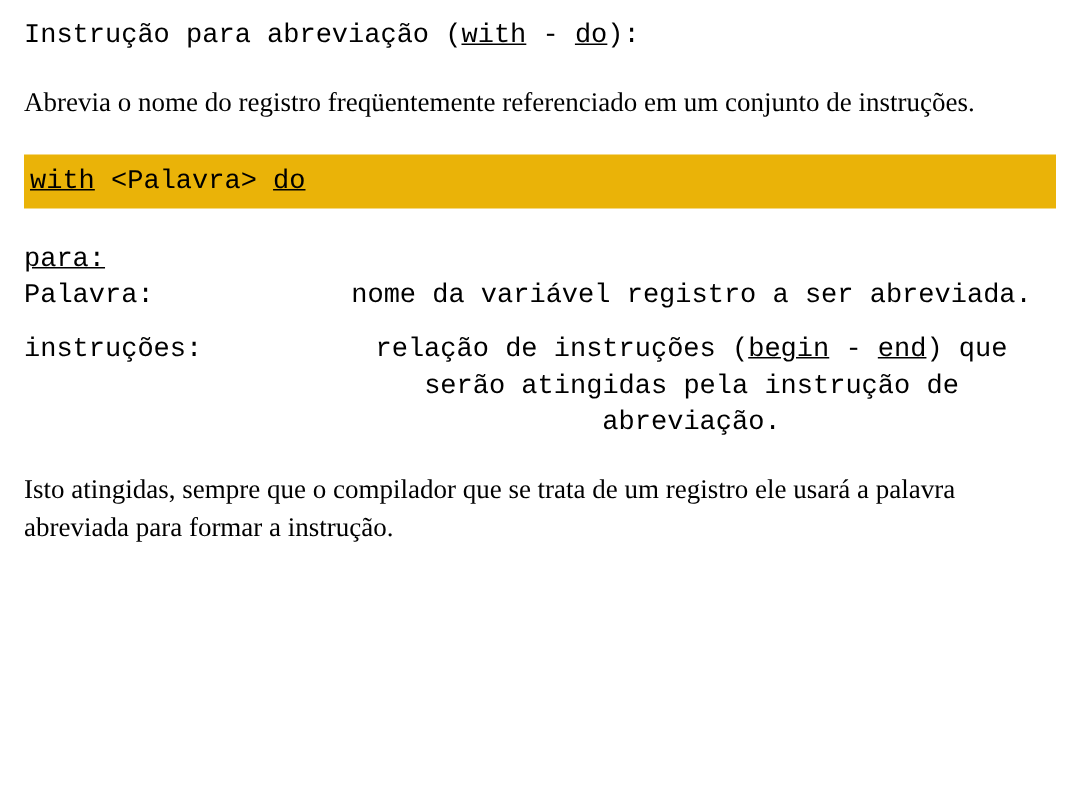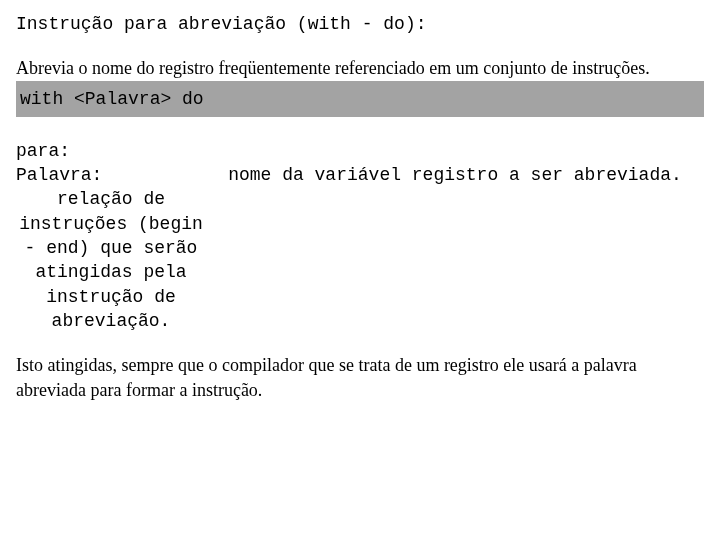--- a/index.html
+++ b/index.html
@@ -6,33 +6,35 @@
     margin: 0;
     padding: 12px 16px;
     font-family: "Courier New", Courier, monospace;
     font-size: 18px;
     line-height: 1.35;
     color: #000;
     background: #fff;
     width: 720px;
     box-sizing: border-box;
   }
-  .u { }
+  .u { text-decoration: underline; }
   .spaced { margin-top: 20px; font-family: Liberation Serif, serif; }
   .highlight {
-    background: #a3a3a3;
+    background: #eab308;
     padding: 6px 4px;
+    margin-top: 22px;
     margin-bottom: 22px;
   }
   .indent { padding-left: 2ch; }
   .defs {
     display: grid;
     grid-template-columns: 190px auto;
     column-gap: 0;
     row-gap: 0;
+    gap: 12px;
   }
   .defs .term { }
   .defs .desc { text-align: center; }
   .wrap { white-space: normal; }
 </style>
 </head>
 <body>
 
 <div>
   <span>Instrução para abreviação (</span><span class="u">with</span><span> - </span><span class="u">do</span><span>):</span>
@@ -47,18 +49,19 @@
 </div>
 
 <div>
   <span class="u">para:</span>
 </div>
 
 <div class="defs">
   <div class="term">Palavra:</div>
   <div class="desc wrap">nome da variável registro a ser abreviada.</div>
 
+  <div class="term">instruções:</div>
   <div class="desc wrap">
     <span>relação de instruções (</span><span class="u">begin</span><span> - </span><span class="u">end</span><span>) que serão atingidas pela instrução de abreviação.</span>
   </div>
 </div>
 
 <div class="spaced wrap">Isto atingidas, sempre que o compilador que se trata de um registro ele usará a palavra abreviada para formar a instrução.</div>
 
 </body></html>

